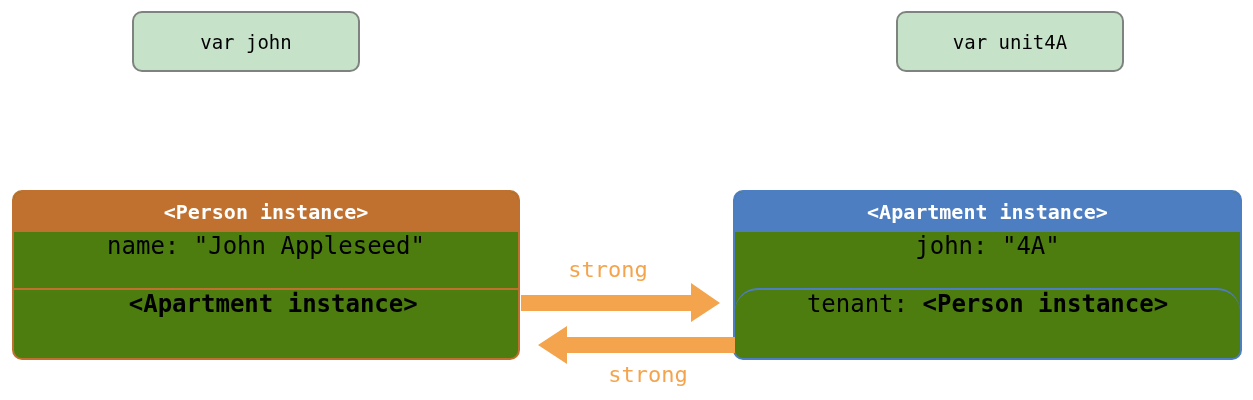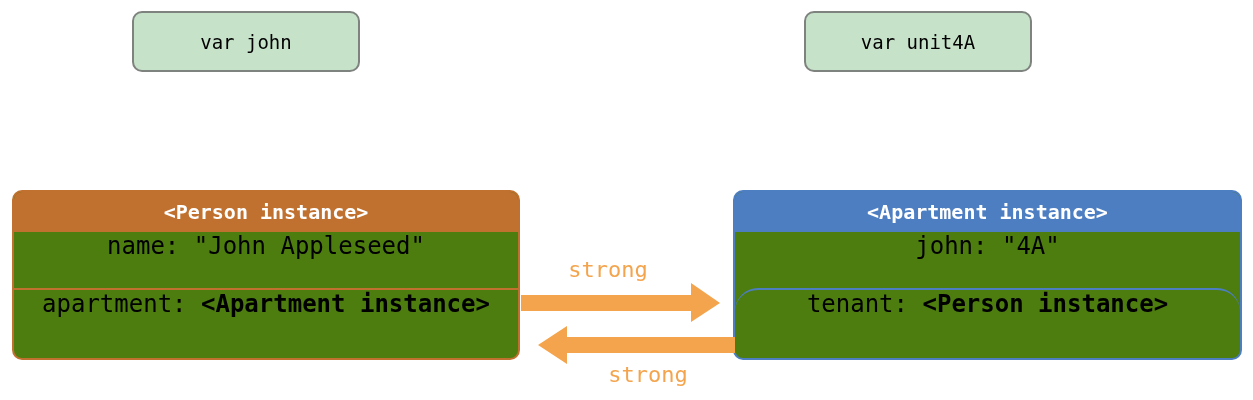--- a/index.html
+++ b/index.html
@@ -27,21 +27,21 @@
     border: 2px solid var(--green-border, #7f837f);
     border-radius: 10px;
     display: flex;
     align-items: center;
     justify-content: center;
     font-size: 19px;
     color: var(--body-text, #000);
     white-space: pre;
   }
   .var-box.john   { left: 132px; }
-  .var-box.unit4a { left: 804px; }
+  .var-box.unit4a { left: 896px; }
 
   
   .instance-box {
     position: absolute;
     top: 190px;
     width: 508px;
     height: 170px;
     box-sizing: border-box;
     border-radius: 10px;
     background: #4d7c0f;
@@ -115,21 +115,21 @@
   <div class="var-box unit4a">
     <span>var unit4A</span>
   </div>
 
   <div class="instance-box person">
     <div class="instance-header">&lt;Person instance&gt;</div>
     <div class="instance-row row-1">
       <span>name:</span><span> </span><span>"John Appleseed"</span>
     </div>
     <div class="instance-row row-2">
-      <span>apartment:</span><span> </span><span class="val-bold">&lt;Apartment instance&gt;</span>
+      <span> </span><span class="val-bold">&lt;Apartment instance&gt;</span>
     </div>
   </div>
 
   <div class="instance-box apartment">
     <div class="instance-header">&lt;Apartment instance&gt;</div>
     <div class="instance-row row-1">
       <span>john:</span><span> </span><span>"4A"</span>
     </div>
     <div class="instance-row row-2">
       <span>tenant:</span><span> </span><span class="val-bold">&lt;Person instance&gt;</span>

